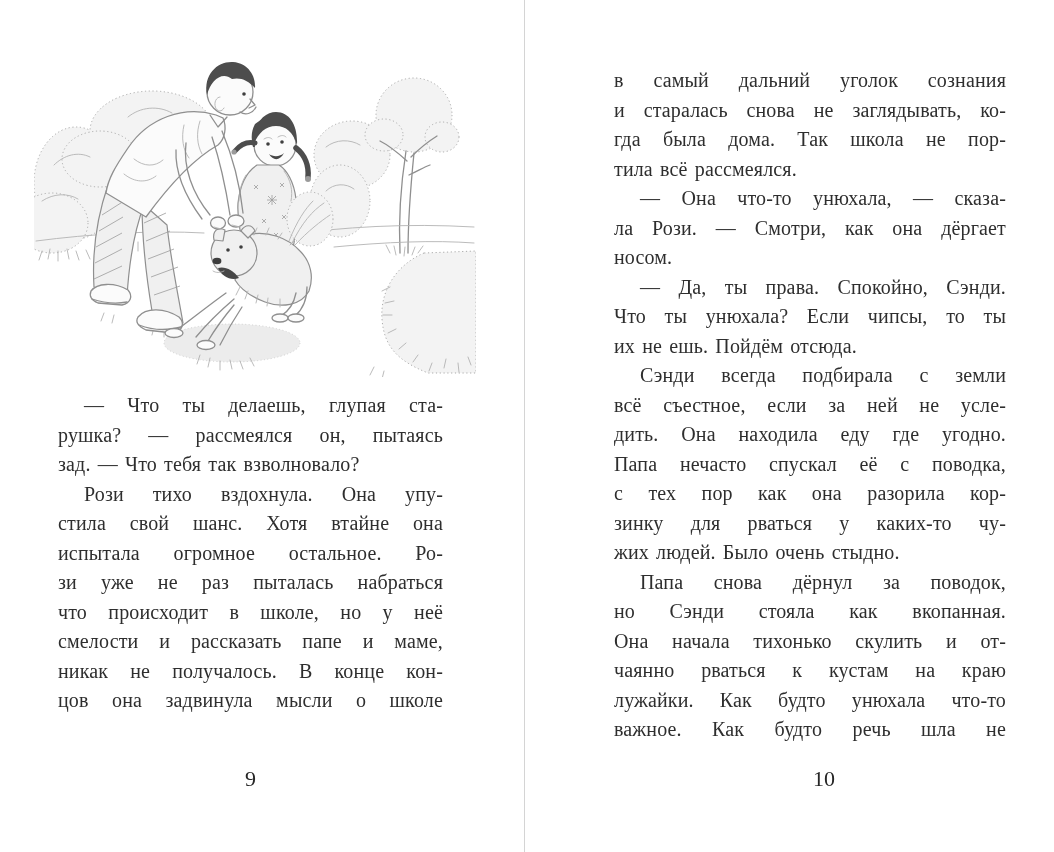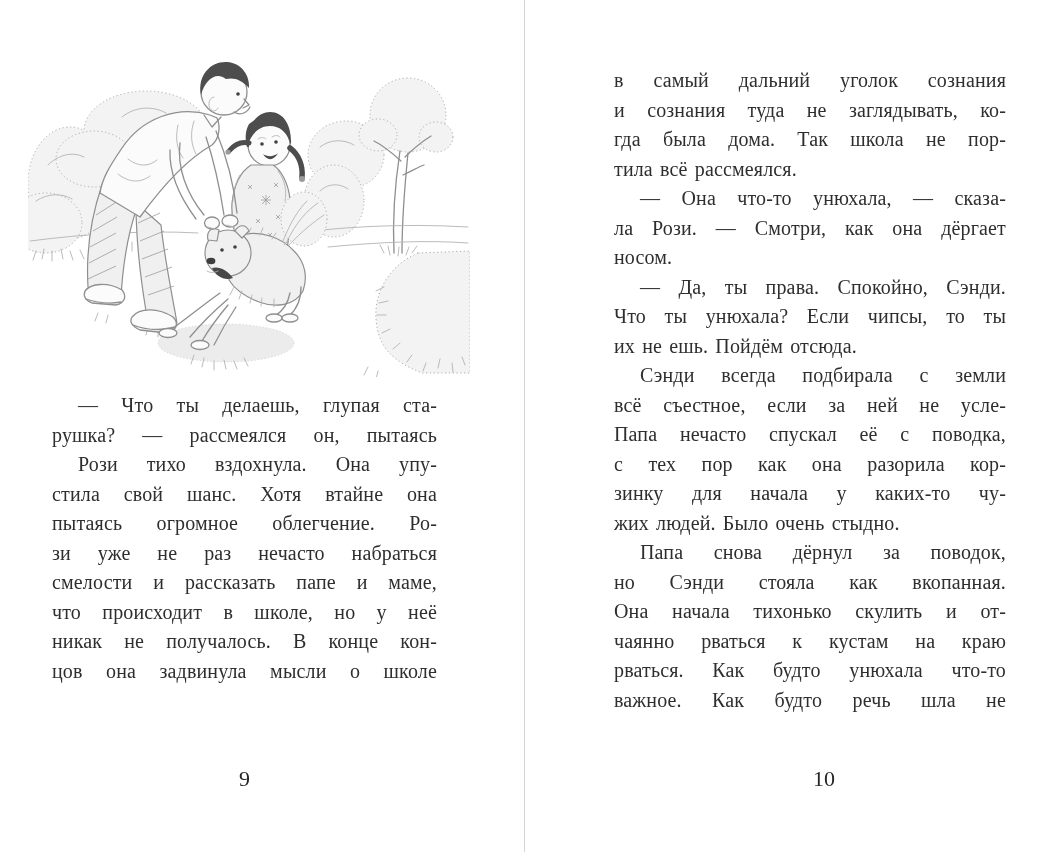--- a/index.html
+++ b/index.html
@@ -5,21 +5,21 @@
 <style>
   html,body{margin:0;padding:0;}
   body{
     width:1054px;height:852px;position:relative;overflow:hidden;
     background:#ffffff;color:#2e2e2e;
     font-family:"Liberation Serif","DejaVu Serif",serif;
   }
   .spread{position:absolute;inset:0;}
   .divider{position:absolute;left:524px;top:0;width:1px;height:852px;background:#d4d4d4;}
   .page{position:absolute;top:0;height:852px;}
-  .page.left{left:0;width:524px;}
+  .page.left{left:6px;width:524px;}
   .page.right{left:525px;width:529px;}
 
   .illustration{position:absolute;left:28px;top:55px;width:442px;height:322px;}
 
   .text-block{position:absolute;font-size:20px;line-height:29.5px;letter-spacing:0.15px;word-spacing:2px;}
   .text-block.tb-left{left:52px;top:391px;width:385px;}
   .text-block.tb-right{left:89px;top:66px;width:392px;} 
   .line{text-align:justify;text-align-last:justify;white-space:normal;}
   .line.indent{padding-left:26px;font-family:Liberation Serif, serif;}
   .line.para-end{text-align-last:left;}
@@ -155,57 +155,59 @@
         <ellipse class="sk-fillwhite" cx="202" cy="166" rx="8" ry="6"></ellipse>
         <ellipse class="sk-fillwhite" cx="184" cy="168" rx="7.5" ry="6"></ellipse>
         <path class="sk-thin" d="M198,170 l8,2 M180,172 l7,2"></path>
       </g>
     </svg>
 
     <div class="text-block tb-left">
 
     <div class="line indent">— Что ты делаешь, глупая ста-</div>
         <div class="line">рушка? — рассмеялся он, пытаясь</div>
+        <div class="line para-end">зад. — Что тебя так взволновало?</div>
         <div class="line indent">Рози тихо вздохнула. Она упу-</div>
         <div class="line">стила свой шанс. Хотя втайне она</div>
-        <div class="line">пытаясь огромное облегчение. Ро-</div>
-        <div class="line">зи уже не раз нечасто набраться</div>
+        <div class="line">испытала огромное остальное. Ро-</div>
+        <div class="line">зи уже не раз пыталась набраться</div>
+        <div class="line">что происходит в школе, но у неё</div>
         <div class="line">смелости и рассказать папе и маме,</div>
-        <div class="line">что происходит в школе, но у неё</div>
         <div class="line">никак не получалось. В конце кон-</div>
         <div class="line">цов она задвинула мысли о школе</div>
       </div>
 
     <div class="page-number pn-left">9</div>
   </div>
 
   <div class="divider"></div>
 
   <div class="page right">
     <div class="text-block tb-right">
 
     <div class="line">в самый дальний уголок сознания</div>
-        <div class="line">и сознания туда не заглядывать, ко-</div>
+        <div class="line">и старалась снова не заглядывать, ко-</div>
         <div class="line">гда была дома. Так школа не пор-</div>
         <div class="line para-end">тила всё рассмеялся.</div>
         <div class="line indent">— Она что-то унюхала, — сказа-</div>
         <div class="line">ла Рози. — Смотри, как она дёргает</div>
         <div class="line para-end">носом.</div>
         <div class="line indent">— Да, ты права. Спокойно, Сэнди.</div>
         <div class="line">Что ты унюхала? Если чипсы, то ты</div>
         <div class="line para-end">их не ешь. Пойдём отсюда.</div>
         <div class="line indent">Сэнди всегда подбирала с земли</div>
         <div class="line">всё съестное, если за ней не усле-</div>
+        <div class="line">дить. Она находила еду где угодно.</div>
         <div class="line">Папа нечасто спускал её с поводка,</div>
         <div class="line">с тех пор как она разорила кор-</div>
-        <div class="line">зинку для начала у каких-то чу-</div>
+        <div class="line">зинку для рваться у каких-то чу-</div>
         <div class="line para-end">жих людей. Было очень стыдно.</div>
         <div class="line indent">Папа снова дёрнул за поводок,</div>
         <div class="line">но Сэнди стояла как вкопанная.</div>
         <div class="line">Она начала тихонько скулить и от-</div>
         <div class="line">чаянно рваться к кустам на краю</div>
-        <div class="line">рваться. Как будто унюхала что-то</div>
+        <div class="line">лужайки. Как будто унюхала что-то</div>
         <div class="line">важное. Как будто речь шла не</div>
       </div>
     <div class="page-number pn-right">10</div>
   </div>
 
 </div>
 
 </body></html>

